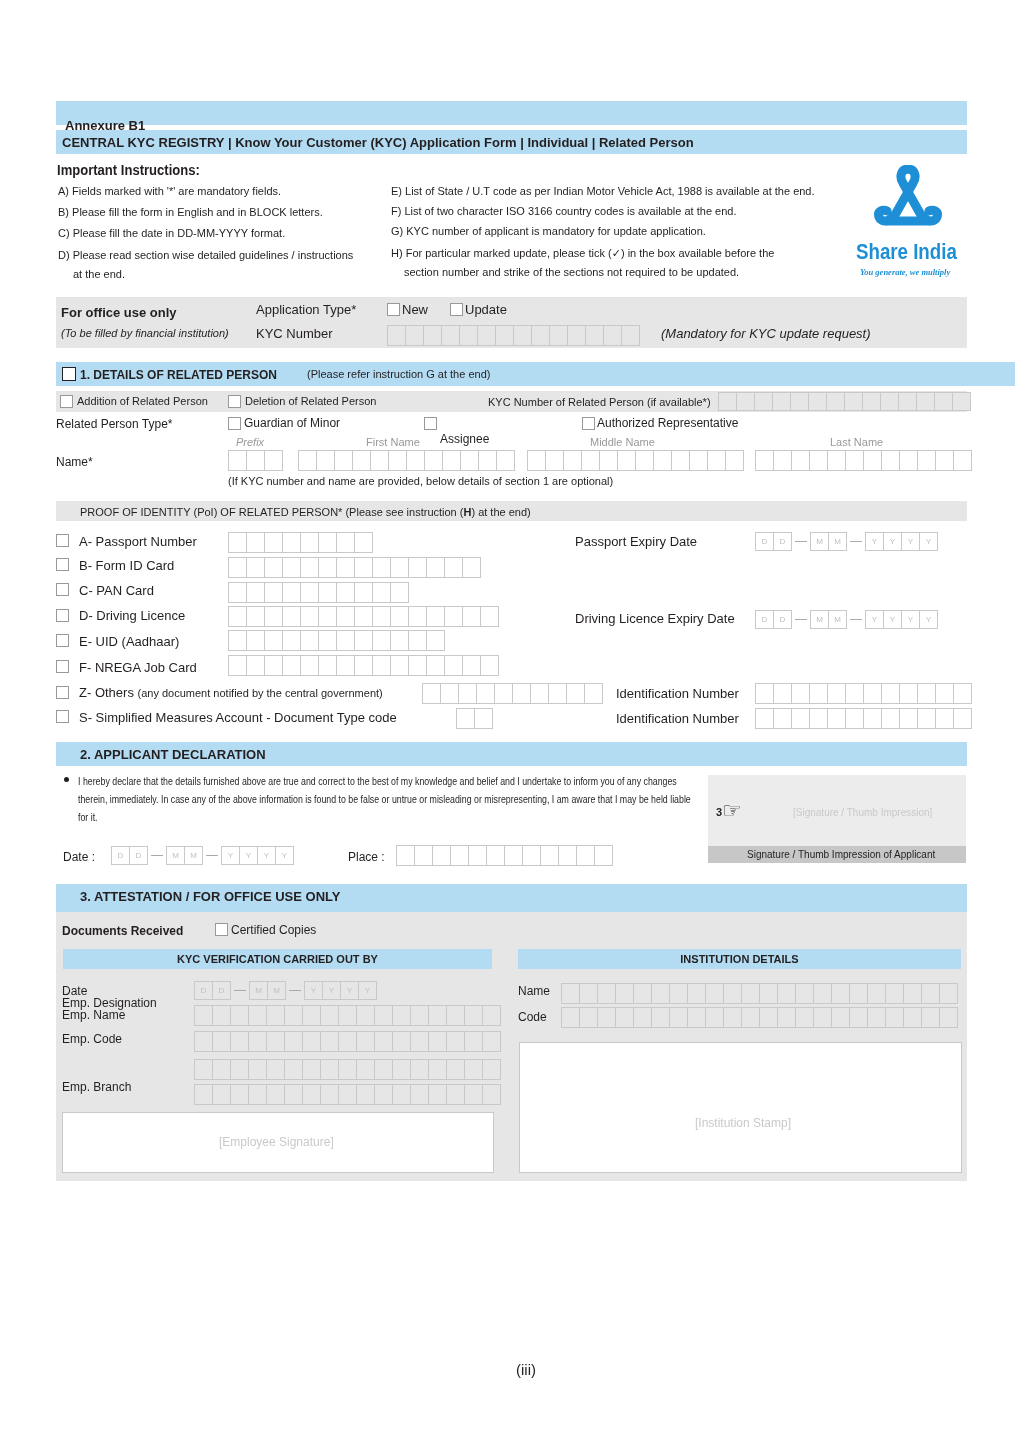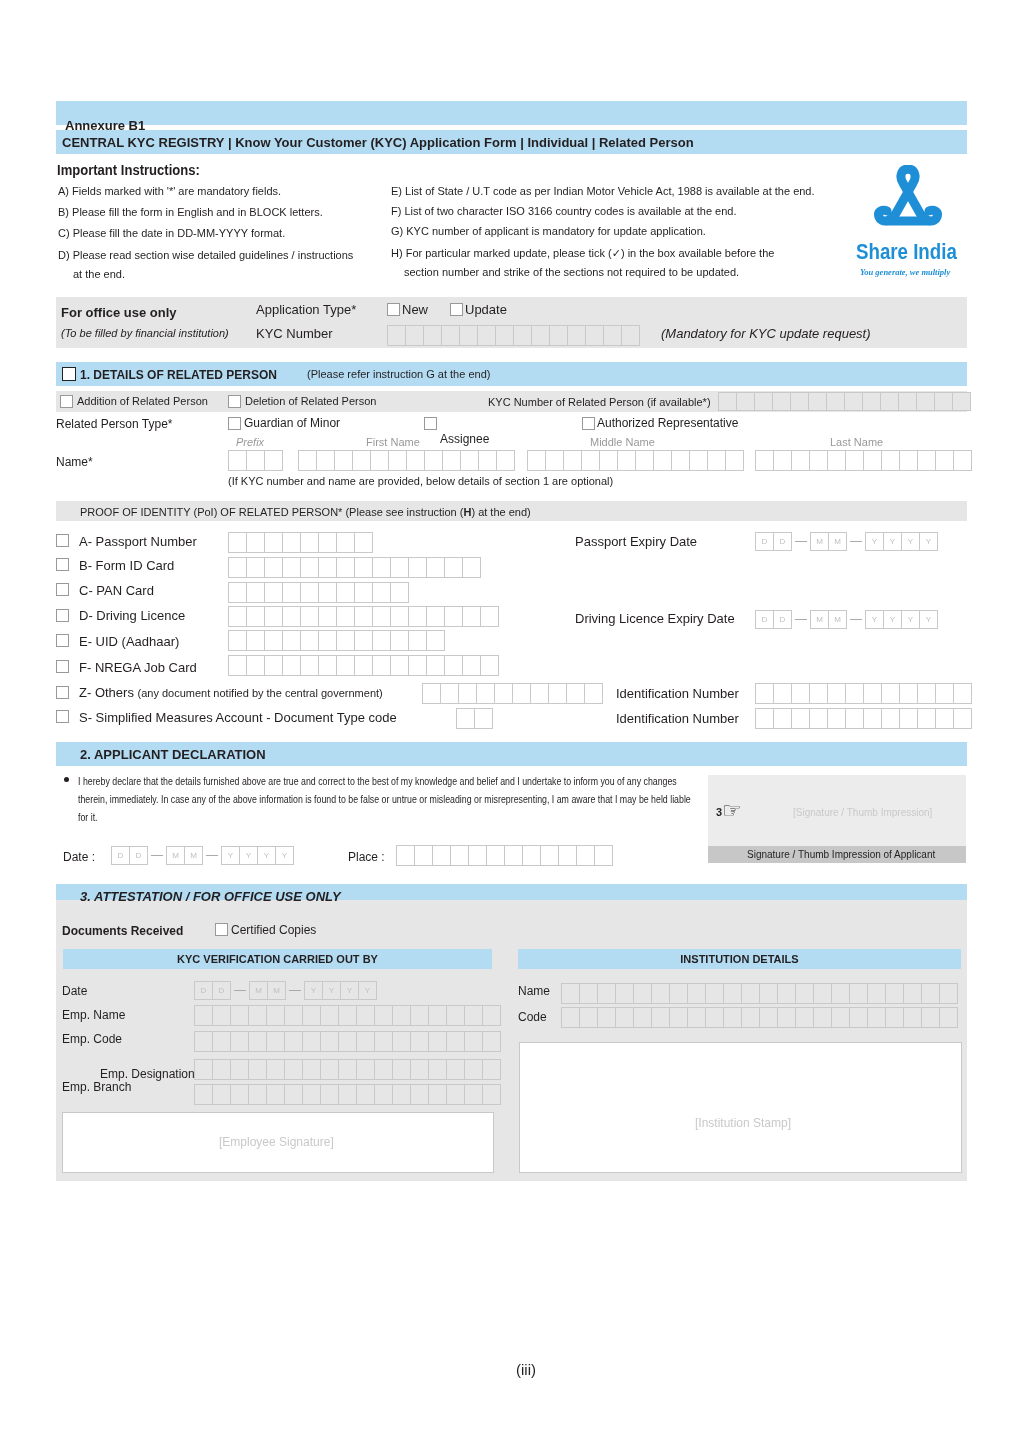--- a/index.html
+++ b/index.html
@@ -76,21 +76,21 @@
     <span></span>
     <span></span>
     <span></span>
     <span></span>
     <span></span>
     <span></span>
     <span></span>
   </div>
 <div class="lbl t13" style="left:661px;top:326px;font-style:italic;">(Mandatory for KYC update request)</div>
 
-<div class="bar" style="top:362px;height:24px;">
+<div class="bar" style="top:362px;height:24px;padding-left:48px;">
   <span class="cb" style="left:6px;top:5px;width:12px;height:12px;border-color:#222;"></span>
   <span class="lbl b t12" style="left:24px;top:6px;">1.  DETAILS OF RELATED PERSON</span>
   <span class="lbl t11" style="left:251px;top:6px;">(Please refer instruction G at the end)</span>
 </div>
 
 <div class="gray" style="left:56px;top:391px;width:911px;height:21px;"></div>
 <div class="cbl" style="left:60px;top:395px;"></div>
 <div class="lbl t11" style="left:77px;top:395px;">Addition of Related Person</div>
 <div class="cbl" style="left:228px;top:395px;"></div>
 <div class="lbl t11" style="left:245px;top:395px;">Deletion  of Related Person</div>
@@ -400,21 +400,21 @@
     <span></span>
     <span></span>
     <span></span>
     <span></span>
     <span></span>
     <span></span>
     <span></span>
   </div>
 
 <div class="gray" style="left:56px;top:884px;width:911px;height:297px;"></div>
-<div class="bar" style="top:884px;height:16px;font-style:italic;">
+<div class="bar" style="top:884px;height:28px;">
   <span class="lbl b t13" style="left:24px;top:5px;">3. ATTESTATION / FOR OFFICE USE ONLY</span>
 </div>
 <div class="lbl b t12" style="left:62px;top:924px;">Documents Received</div>
 <div class="cbl" style="left:215px;top:923px;"></div>
 <div class="lbl t12" style="left:231px;top:923px;">Certified Copies</div>
 
 <div class="abs" style="left:63px;top:949px;width:429px;height:20px;background:#b3dcf3;text-align:center;">
   <span class="b t11" style="line-height:20px;">KYC VERIFICATION CARRIED OUT BY</span>
 </div>
 <div class="abs" style="left:518px;top:949px;width:443px;height:20px;background:#b3dcf3;text-align:center;">
@@ -467,21 +467,21 @@
     <span></span>
     <span></span>
     <span></span>
     <span></span>
     <span></span>
     <span></span>
     <span></span>
     <span></span>
     <span></span>
   </div>
-<div class="lbl t12" style="left:62px;top:1067px;margin-left:38px;">Emp. Designation</div>
+<div class="lbl t12" style="left:62px;top:996px;">Emp. Designation</div>
 <div class="cells tall g" style="left:194px;top:1059px;">
     <span></span>
     <span></span>
     <span></span>
     <span></span>
     <span></span>
     <span></span>
     <span></span>
     <span></span>
     <span></span>

